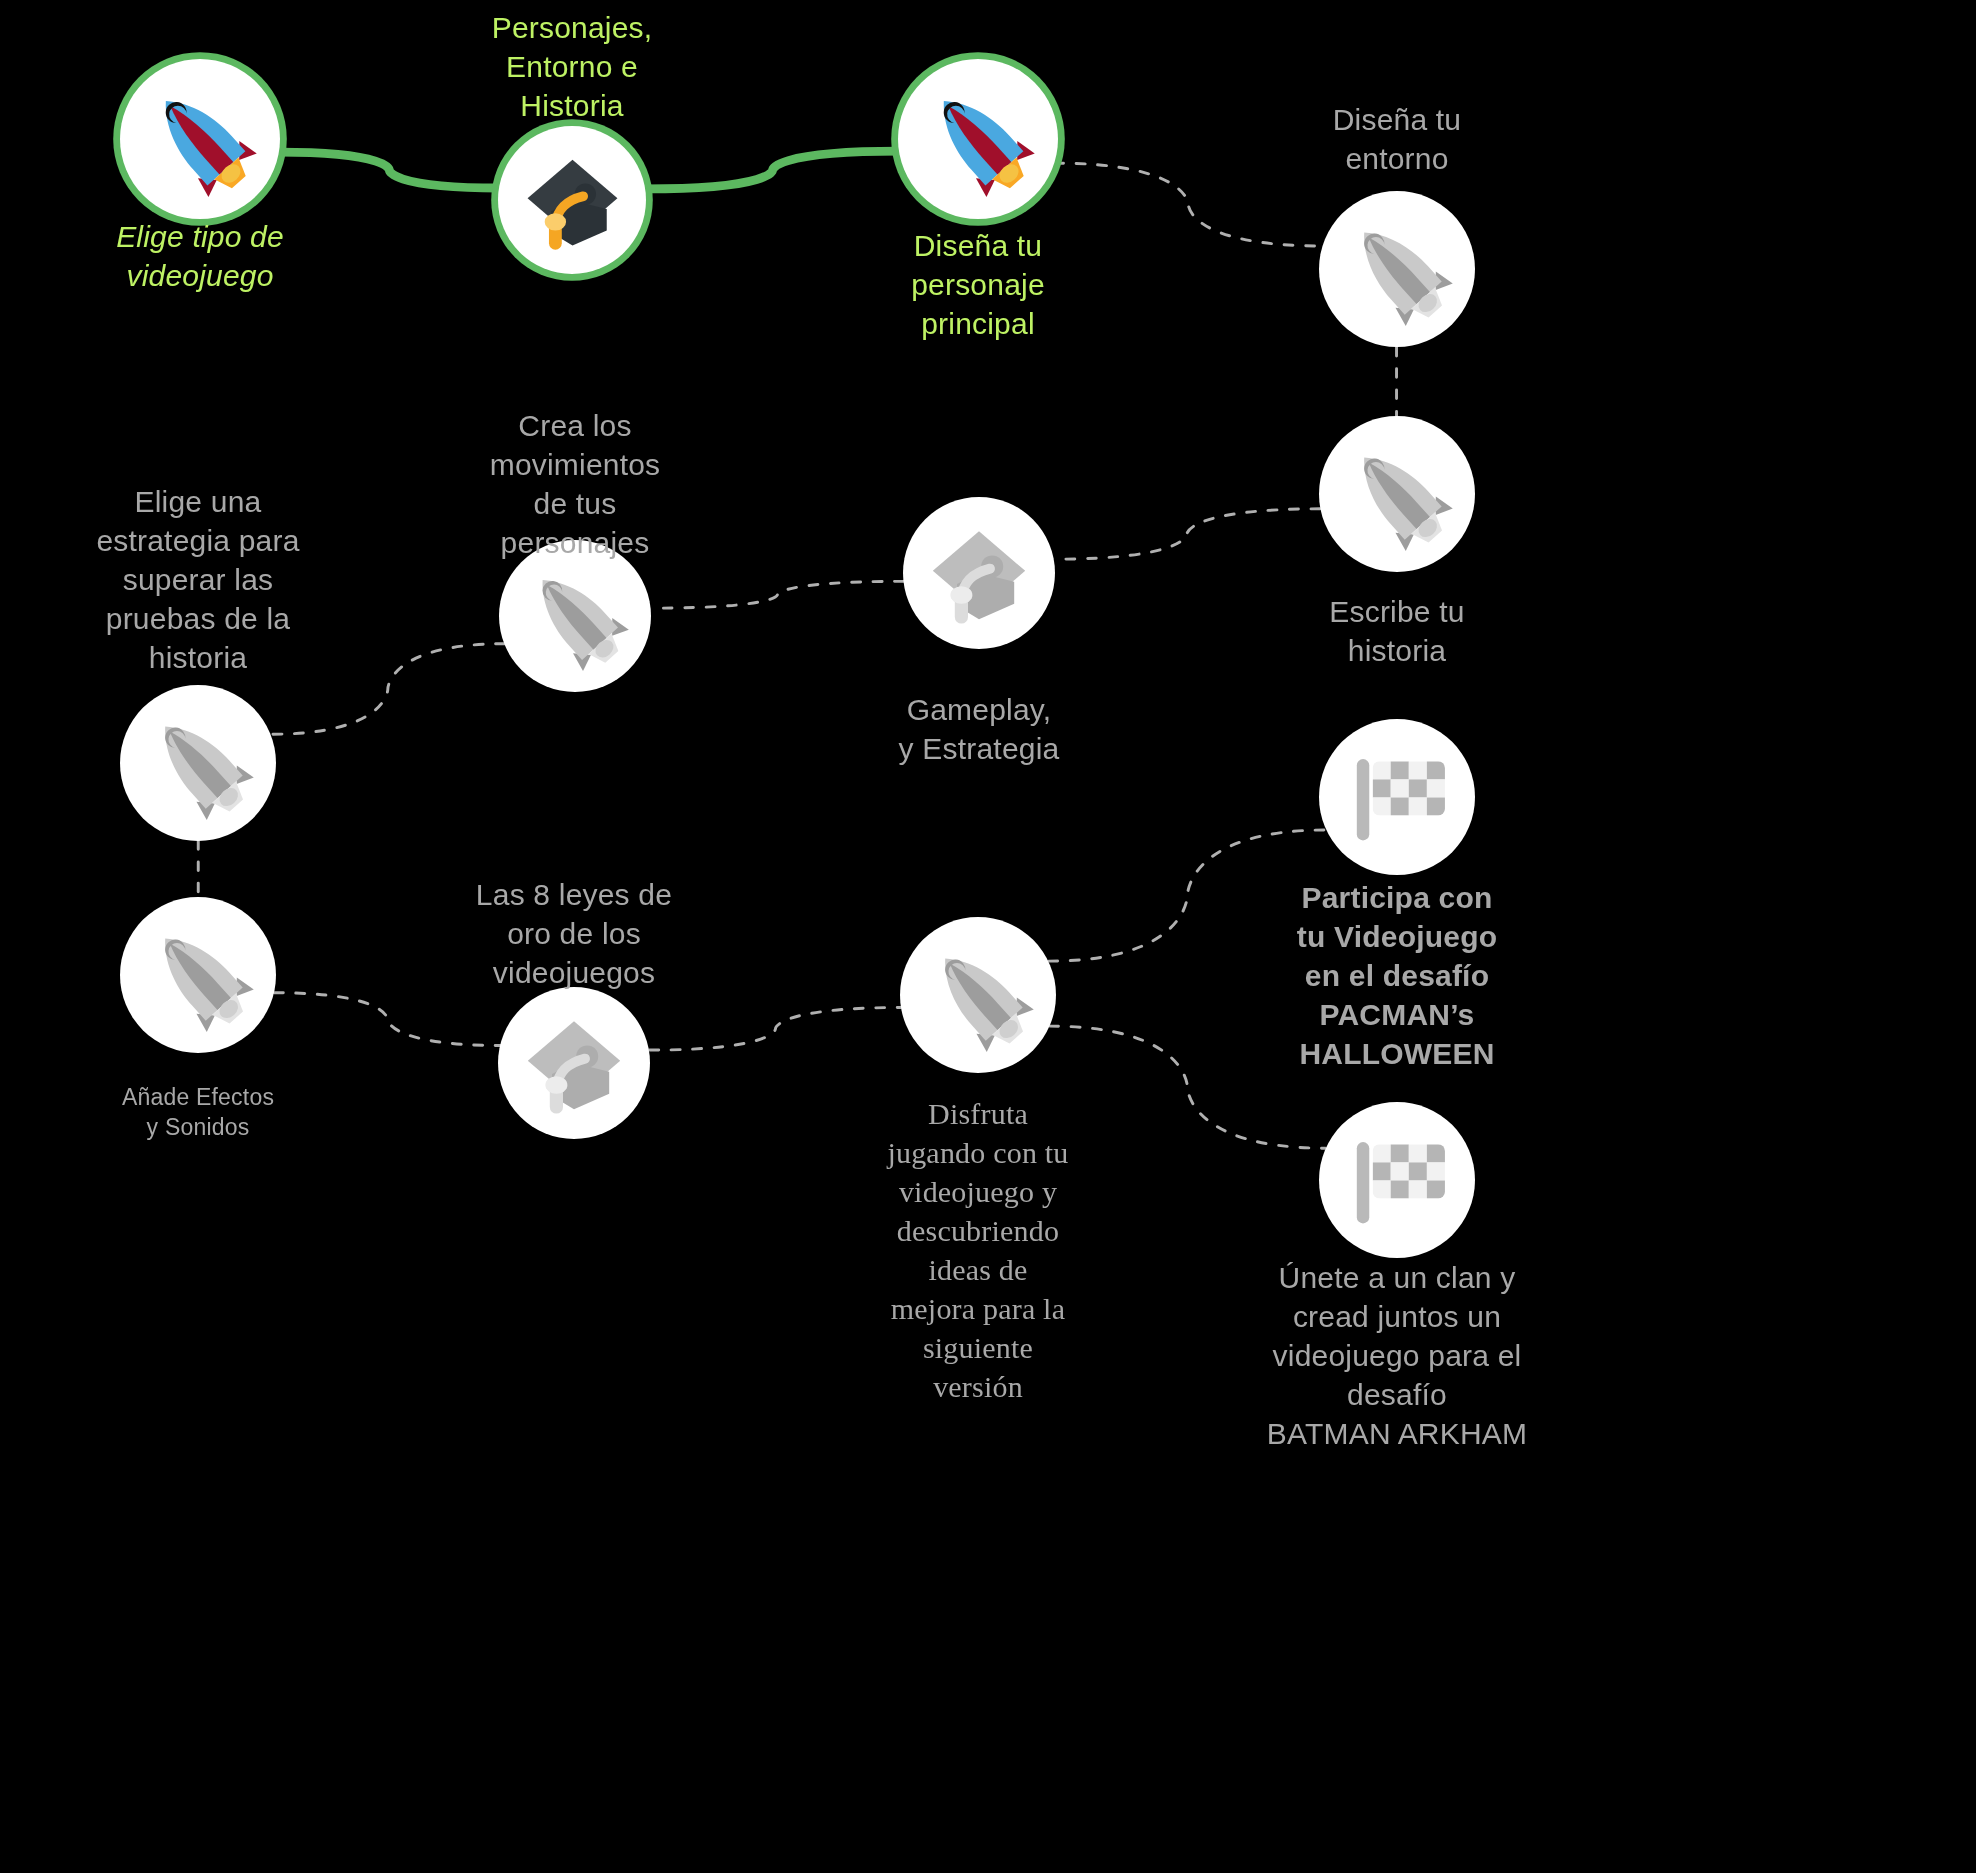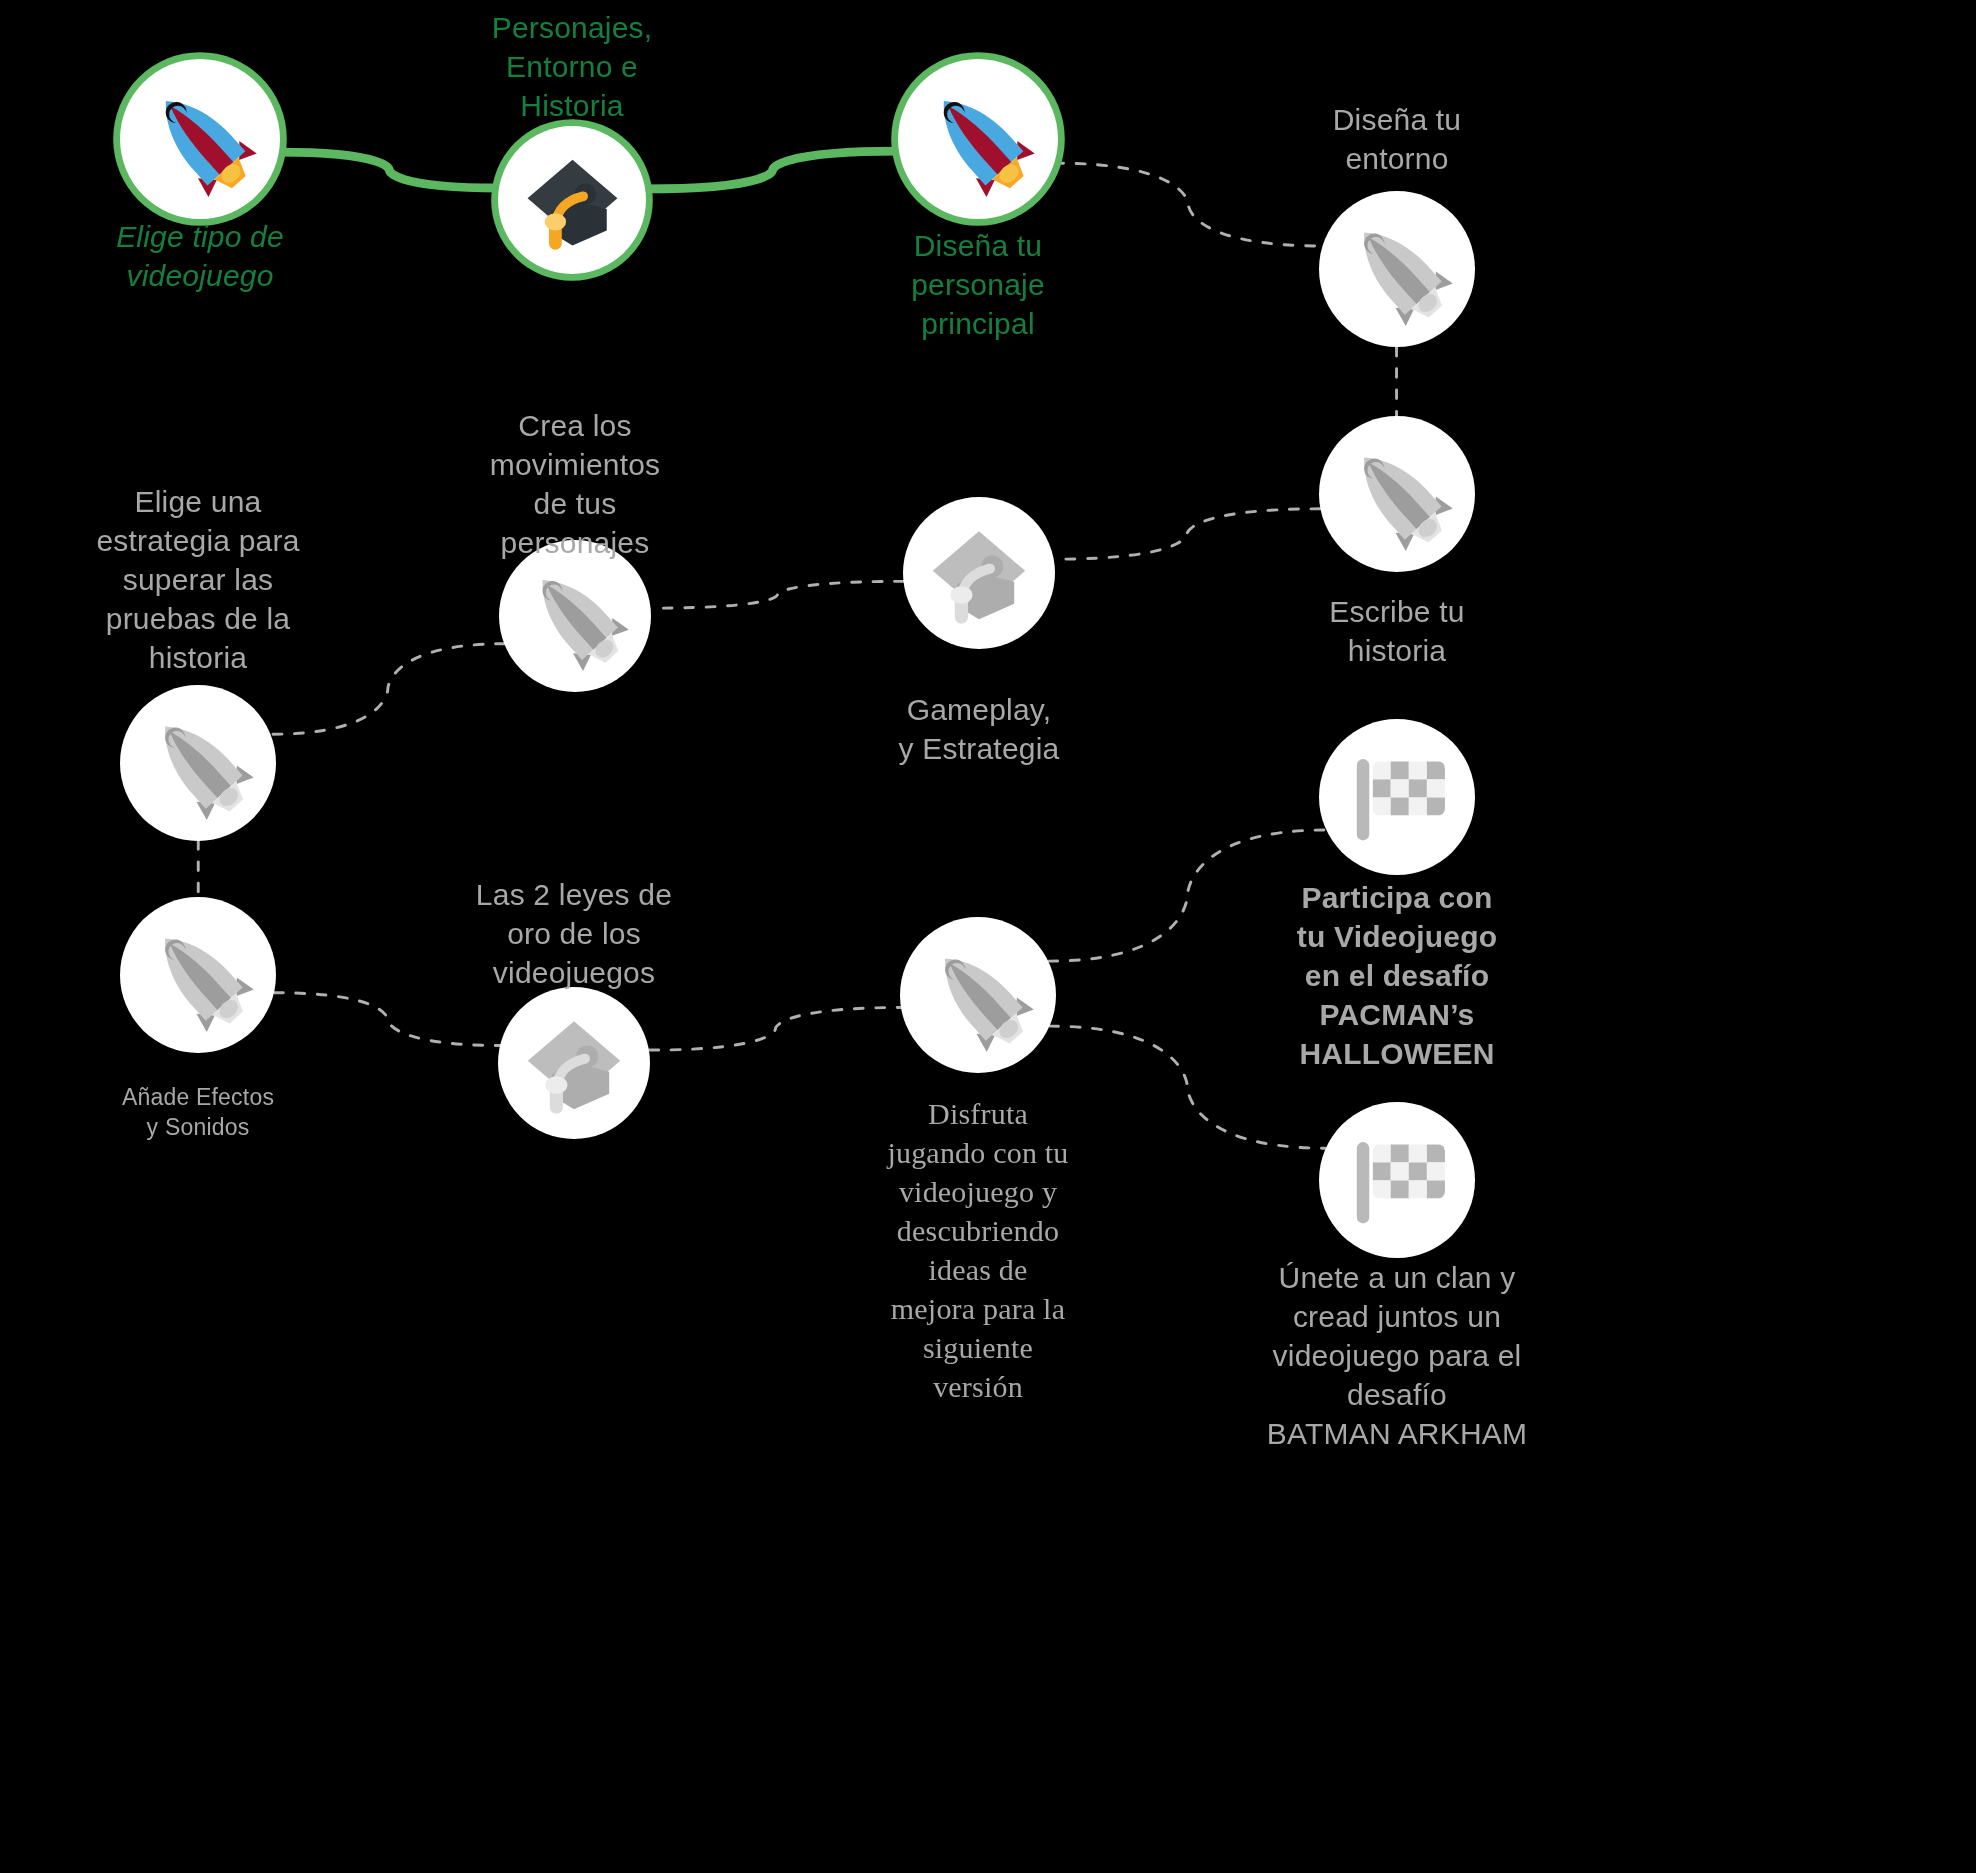--- a/index.html
+++ b/index.html
@@ -10,21 +10,21 @@
   #canvas{position:absolute;inset:0;width:1977px;height:1873px;}
   #edges{position:absolute;left:0;top:0;width:1977px;height:1873px;pointer-events:none;}
 
   .node{position:absolute;transform:translate(-50%,-50%);border-radius:50%;
         background:#ffffff;display:flex;align-items:center;justify-content:center;}
   .node.active{box-shadow:0 0 0 6.8px #5cb860;}
   .node svg{display:block;}
 
   .label{position:absolute;transform:translate(-50%,0);text-align:center;
          line-height:1.30;white-space:pre-line;letter-spacing:0.2px;}
-  .label.active{color:#15803d;}
+  .label.active{color:#bef264;}
   .label.locked{color:#a8a8a8;}
 </style>
 </head>
 <body>
 
 <div id="canvas">
   <svg id="edges" viewBox="0 0 2027 1921">
       <path d="M 285.9408386948361 156.1369947619891 C 398.96125019615255 156.1369947619891, 398.96125019615255 174.48062175958495, 398.96125019615255 174.48062175958495 S 398.96125019615255 192.82424875718084, 511.981661697469 192.82424875718084" fill="none" stroke="#5cb860" stroke-width="9" stroke-linecap="round"></path>
       <path d="M 662.1697327924942 193.79681867034944 C 792.0327737055595 193.79681867034944, 792.0327737055595 174.44223084195988, 792.0327737055595 174.44223084195988 S 792.0327737055595 155.08764301357036, 921.8958146186247 155.08764301357036" fill="none" stroke="#5cb860" stroke-width="9" stroke-linecap="round"></path>
       <path d="M 1081.322384383418 167.28176485546527 C 1218.4551510290662 167.28176485546527, 1218.4551510290662 209.79611908360323, 1218.4551510290662 209.79611908360323 S 1218.4551510290662 252.3104733117412, 1355.5879176747142 252.3104733117412" fill="none" stroke="#b0b0b0" stroke-width="3" stroke-linecap="round" stroke-dasharray="9 13"></path>
@@ -267,21 +267,21 @@
 movimientos
 de tus
 personajes</div>
       <div class="label locked" style="left: 198px; font-size: 30px; width: 332px; margin-left: 0px; top: 482px;">Elige una
 estrategia para
 superar las
 pruebas de la
 historia</div>
       <div class="label locked" style="left: 198px; font-size: 23px; width: 332px; margin-left: 0px; top: 1083px;">Añade Efectos
 y Sonidos</div>
-      <div class="label locked" style="left: 574px; font-size: 30px; width: 332px; margin-left: 0px; top: 875px;">Las 2 leyes de
+      <div class="label locked" style="left: 574px; font-size: 30px; width: 332px; margin-left: 0px; top: 875px;">Las 8 leyes de
 oro de los
 videojuegos</div>
       <div class="label locked" style="left: 978px; font-size: 30px; width: 332px; margin-left: 0px; top: 1094px; font-family: Liberation Serif, serif;">Disfruta
 jugando con tu
 videojuego y
 descubriendo
 ideas de
 mejora para la
 siguiente
 versión</div>

